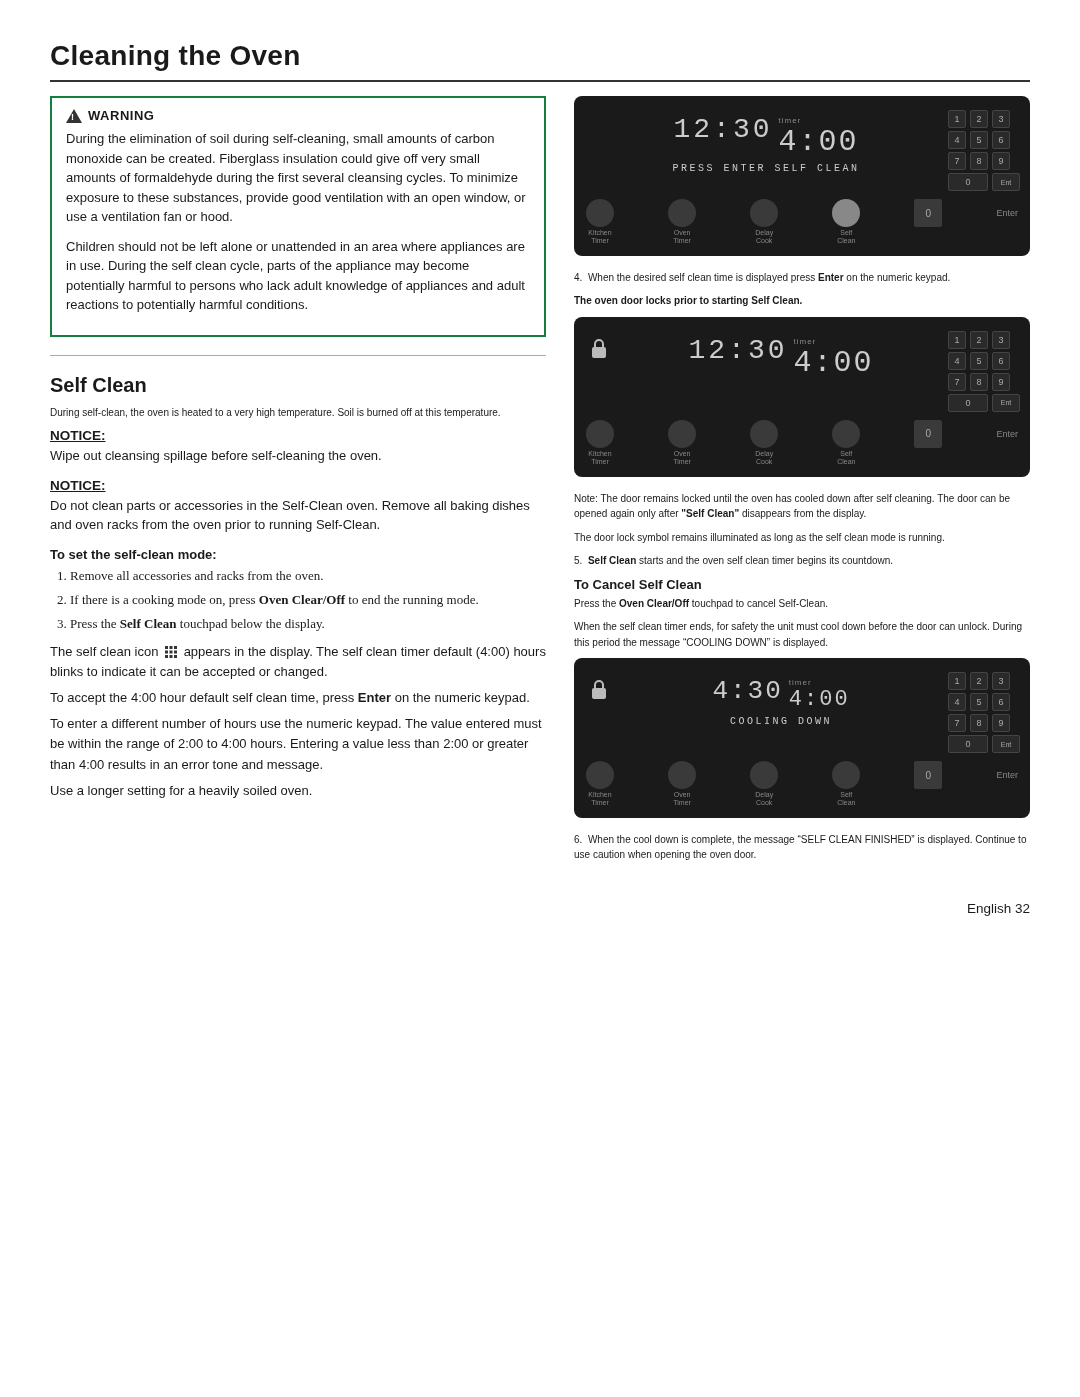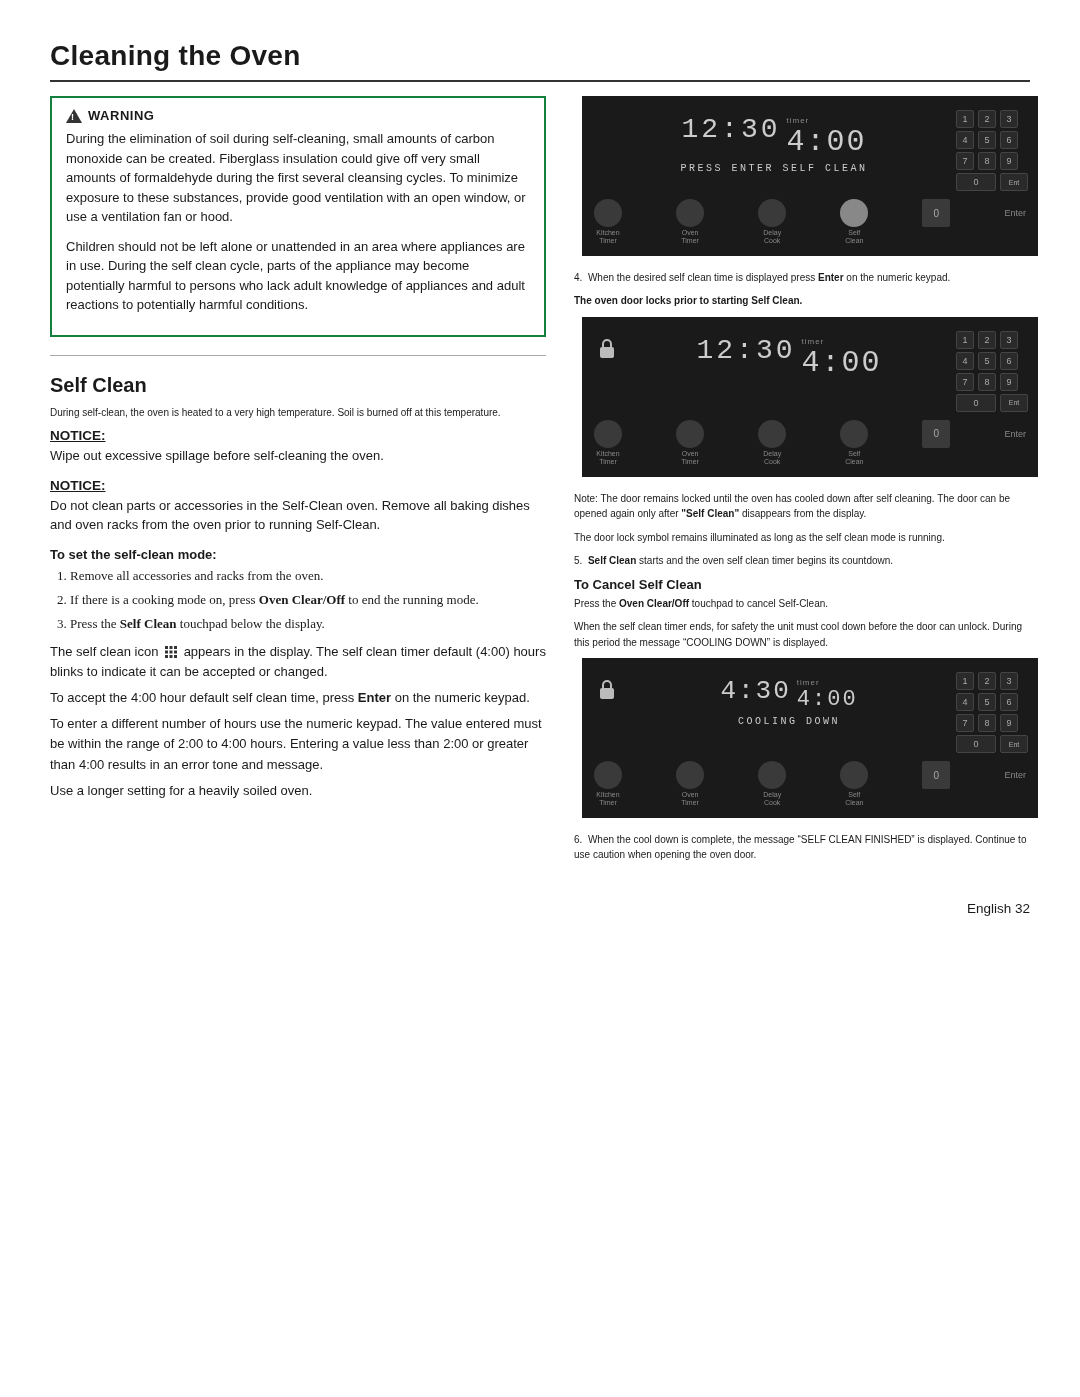--- a/index.html
+++ b/index.html
@@ -115,26 +115,25 @@
     }
     .step-sub-text {
       font-size: 13px;
       line-height: 1.55;
       margin-bottom: 6px;
       margin-top: 2px;
     }
     
     .oven-panel {
       background: #1a1a1a;
-      border-radius: 0;
+      border-radius: 8px;
       padding: 14px 10px 10px 10px;
       margin-bottom: 14px;
       width: 100%;
       position: relative;
-      margin-left: 8px;
     }
     .oven-time-text {
       color: #ccc;
       font-size: 28px;
       font-family: 'Courier New', monospace;
       letter-spacing: 3px;
       font-weight: 400;
     }
     .oven-time-text-big {
       color: #ccc;
@@ -301,21 +300,21 @@
       <p class="warning-text">Children should not be left alone or unattended in an area where appliances are in use. During the self clean cycle, parts of the appliance may become potentially harmful to persons who lack adult knowledge of appliances and adult reactions to potentially harmful conditions.</p>
     </div>
 
     <hr class="bottom-divider">
 
     <h2 class="section-title">Self Clean</h2>
     <p class="body-text">During self-clean, the oven is heated to a very high temperature. Soil is burned off at this temperature.</p>
 
     <div class="notice-block">
       <div class="notice-label">NOTICE:</div>
-      <div class="notice-text">Wipe out excessive spillage before self-cleaning the oven.</div>
+      <div class="notice-text">Wipe out cleansing spillage before self-cleaning the oven.</div>
     </div>
 
     <div class="notice-block">
       <div class="notice-label">NOTICE:</div>
       <div class="notice-text">Do not clean parts or accessories in the Self-Clean oven. Remove all baking dishes and oven racks from the oven prior to running Self-Clean.</div>
     </div>
 
     <div class="bold-label">To set the self-clean mode:</div>
     <ol>
       <li>Remove all accessories and racks from the oven.</li>

